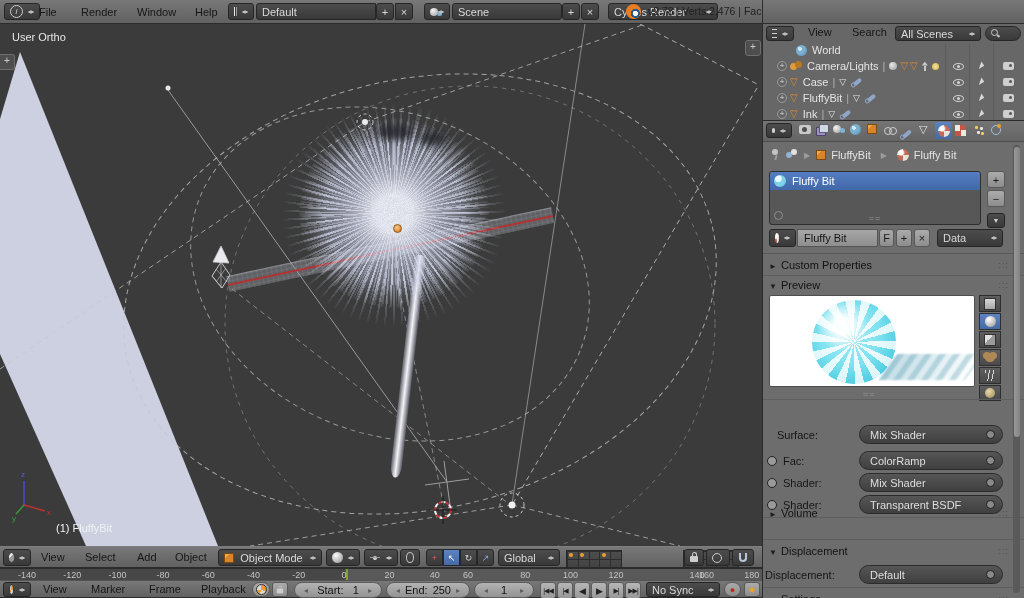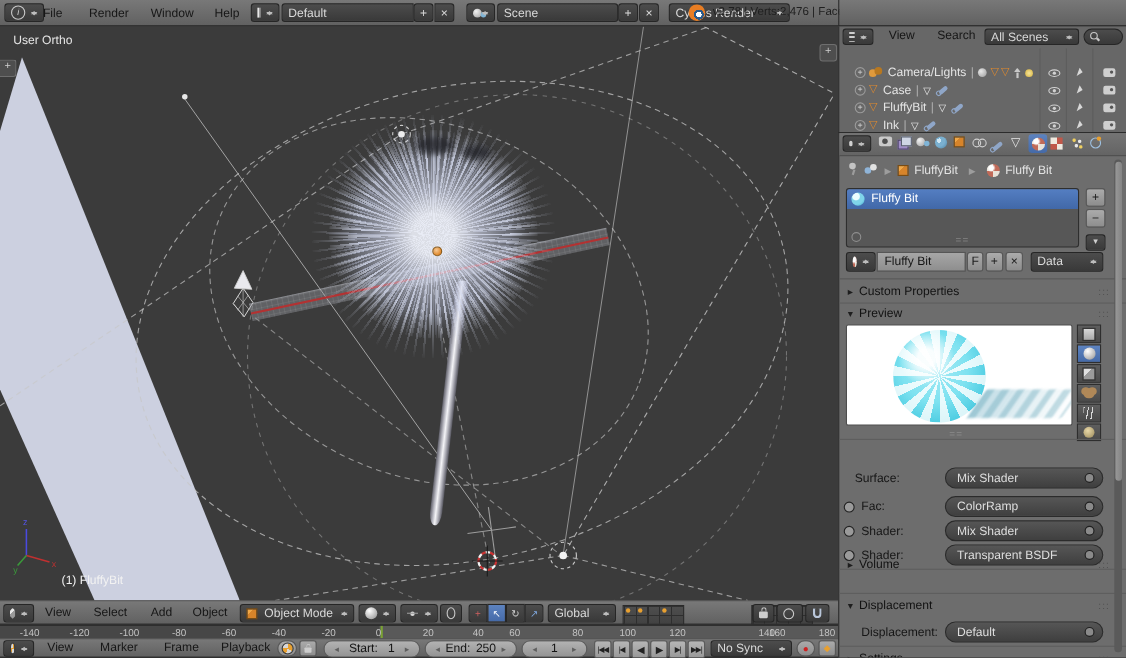--- a/index.html
+++ b/index.html
@@ -452,20 +452,25 @@
       </div>
       <div class="abs dd" style="left:222px;top:2px;width:36px;height:15px;border-radius:8px;">
         <span class="i-search"></span>
       </div>
     </div>
 
     <div class="abs" style="left:182px;top:20px;width:1px;height:76px;background:#5d5d5d;"></div>
     <div class="abs" style="left:206px;top:20px;width:1px;height:76px;background:#5d5d5d;"></div>
     <div class="abs" style="left:230px;top:20px;width:1px;height:76px;background:#5d5d5d;"></div>
 
+    <div class="orow" style="top:18px;">
+      <span style="width:33px;"></span>
+      <span class="i-globe"></span>
+      <span style="margin-left:5px;">World</span>
+    </div>
     <div class="orow" style="top:34px;">
       <span style="width:14px;"></span>
       <span class="oexp">+</span>
       <span class="i-group"></span>
       <span style="margin-left:5px;">Camera/Lights</span>
       <span class="osep">|</span>
       <span class="i-dotgray"></span>
       <span class="i-tri-or" style="margin-left:3px;">▽</span>
       <span class="i-tri-or" style="margin-left:2px;">▽</span>
       <span class="i-lamp" style="margin-left:3px;"></span>
@@ -693,21 +698,21 @@
       <span class="phdr"><span class="tri">►</span><span>Volume</span></span>
       <span class="gripdots">:::</span>
     </div>
     <div class="abs" style="left:0;top:418px;width:262px;height:1px;background:#5e5e5e;"></div>
 
     <div class="abs prow" style="left:6px;top:422px;width:240px;height:16px;justify-content:space-between;">
       <span class="phdr"><span class="tri">▼</span><span>Displacement</span></span>
       <span class="gripdots">:::</span>
     </div>
     <div class="abs prow" style="left:0;top:444px;width:248px;height:19px;">
-      <span style="margin-left:20px;color:#161616;">Displacement:</span>
+      <span style="margin-left:2px;color:#161616;">Displacement:</span>
       <div class="pill" style="position:absolute;left:96px;width:144px;">
         <span>Default</span>
           <span class="oc"></span>
       </div>
     </div>
     <div class="abs" style="left:0;top:466px;width:262px;height:1px;background:#5e5e5e;"></div>
 
     <div class="abs prow" style="left:6px;top:470px;width:240px;height:16px;justify-content:space-between;">
       <span class="phdr"><span class="tri">►</span><span>Settings</span></span>
       <span class="gripdots">:::</span>

